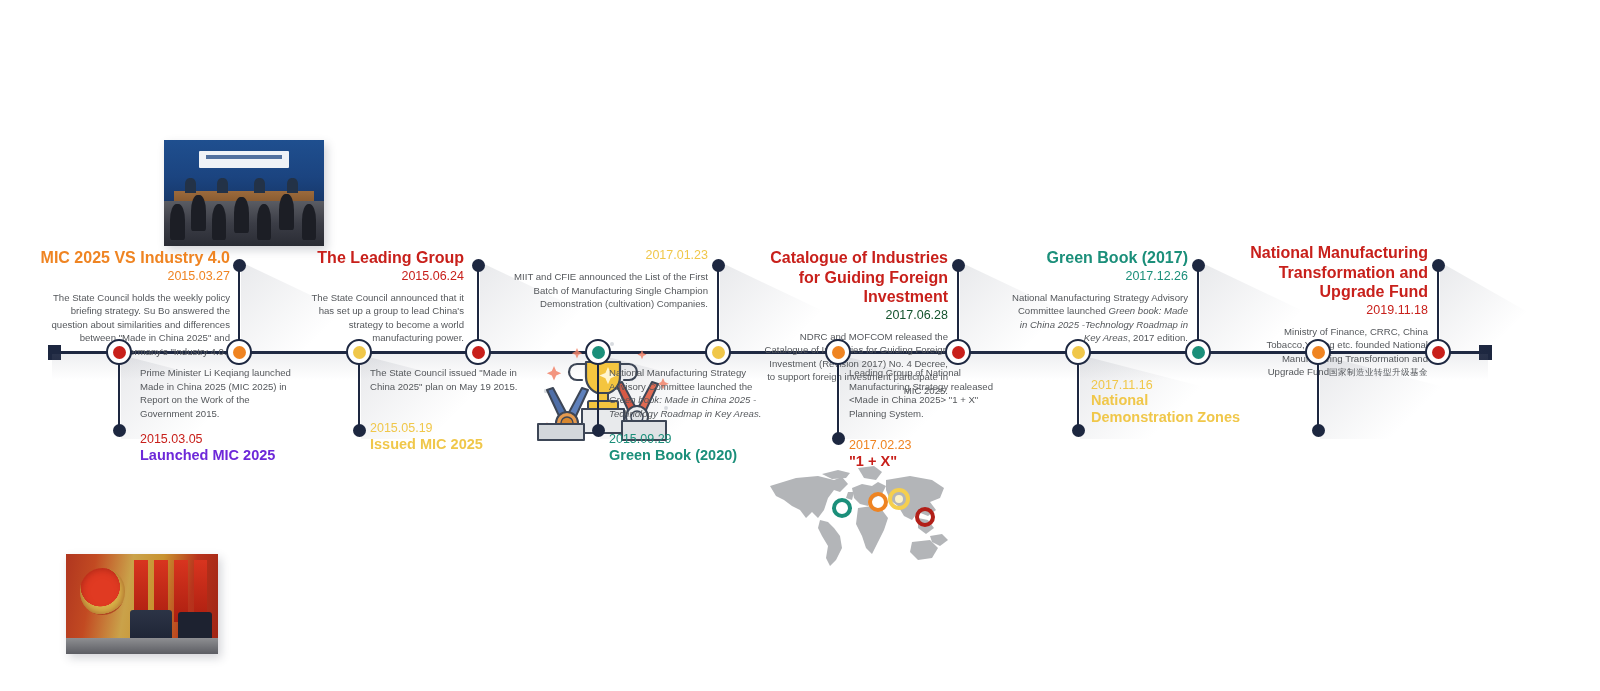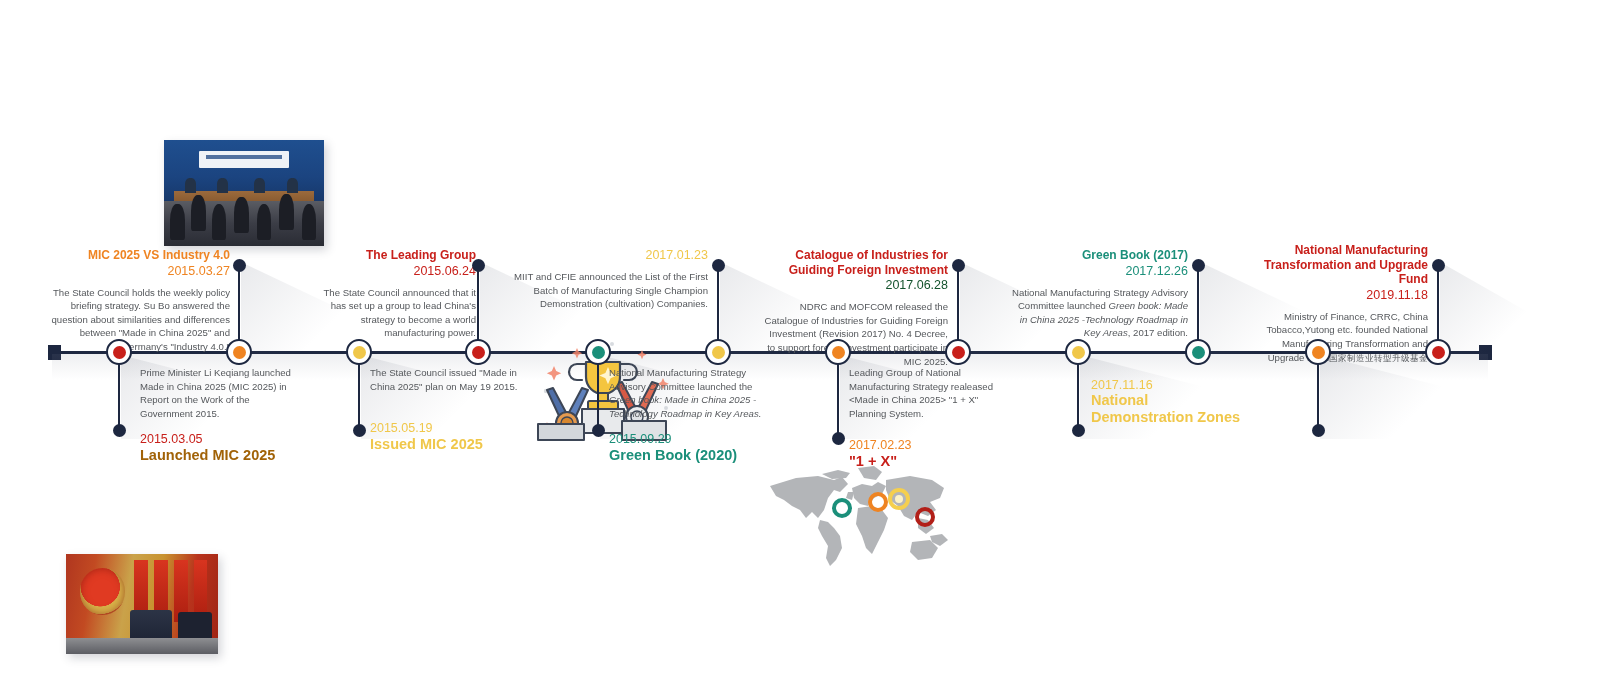--- a/index.html
+++ b/index.html
@@ -82,21 +82,21 @@
     z-index: 5;
   }
 
   
   .card {
     position: absolute;
     z-index: 3;
   }
   .card .headline {
     font-weight: bold;
-    font-size: 12px;
+    font-size: 16px;
     line-height: 1.22;
     margin: 0 0 1px 0;
   }
   .card .date-top {
     font-size: 12.5px;
     line-height: 1.2;
     margin: 0 0 7px 0;
   }
   .card .body {
     font-size: 9.6px;
@@ -354,21 +354,21 @@
     <p class="date-top" style="color:#ef8422">2015.03.27</p>
     <p class="body">The State Council holds the weekly policy briefing strategy. Su Bo answered the question about similarities and differences between "Made in China 2025" and Germany's "Industry 4.0."</p>
   </div>
 
   <div class="shadow" style="left:480px; top:262px; width:120px; height:92px; clip-path:polygon(0 0,100% 62%,100% 100%,0 100%);"></div>
   <div class="stem" style="left:478px; top:265px; height:88px;"></div>
   <div class="stem-dot" style="left:478px; top:265px;"></div>
   <div class="node" style="left:478px; top:352px;">
       <i style="background:#c8201b"></i>
     </div>
-  <div class="card above" style="left:316px; top:248px; width:160px;">
+  <div class="card above" style="left:304px; top:248px; width:160px;">
     <p class="headline" style="color:#c8201b">The Leading Group</p>
     <p class="date-top" style="color:#c8201b">2015.06.24</p>
     <p class="body">The State Council announced that it has set up a group to lead China's strategy to become a world manufacturing power.</p>
   </div>
 
   <div class="shadow" style="left:720px; top:262px; width:120px; height:92px; clip-path:polygon(0 0,100% 62%,100% 100%,0 100%);"></div>
   <div class="stem" style="left:718px; top:265px; height:88px;"></div>
   <div class="stem-dot" style="left:718px; top:265px;"></div>
   <div class="node" style="left:718px; top:352px;">
       <i style="background:#f0c74a"></i>
@@ -416,21 +416,21 @@
 
   <div class="shadow" style="left:121px; top:355px; width:130px; height:84px; clip-path:polygon(0 0,100% 40%,100% 100%,0 100%);"></div>
   <div class="stem" style="left:119px; top:352px; height:78px;"></div>
   <div class="stem-dot" style="left:119px; top:430px;"></div>
   <div class="node" style="left:119px; top:352px;">
       <i style="background:#c8201b"></i>
     </div>
   <div class="card below" style="left:140px; top:366px; width:164px;">
     <p class="body">Prime Minister Li Keqiang launched Made in China 2025 (MIC 2025) in Report on the Work of the Government 2015.</p>
     <p class="date-bottom" style="color:#c8201b">2015.03.05</p>
-    <p class="label-bottom" style="color:#a16207">Launched MIC 2025</p>
+    <p class="label-bottom" style="color:#6d28d9">Launched MIC 2025</p>
   </div>
 
   <div class="shadow" style="left:361px; top:355px; width:130px; height:84px; clip-path:polygon(0 0,100% 40%,100% 100%,0 100%);"></div>
   <div class="stem" style="left:359px; top:352px; height:78px;"></div>
   <div class="stem-dot" style="left:359px; top:430px;"></div>
   <div class="node" style="left:359px; top:352px;">
       <i style="background:#f0c74a"></i>
     </div>
   <div class="card below" style="left:370px; top:366px; width:160px;">
     <p class="body">The State Council issued "Made in China 2025" plan on May 19 2015.</p>

